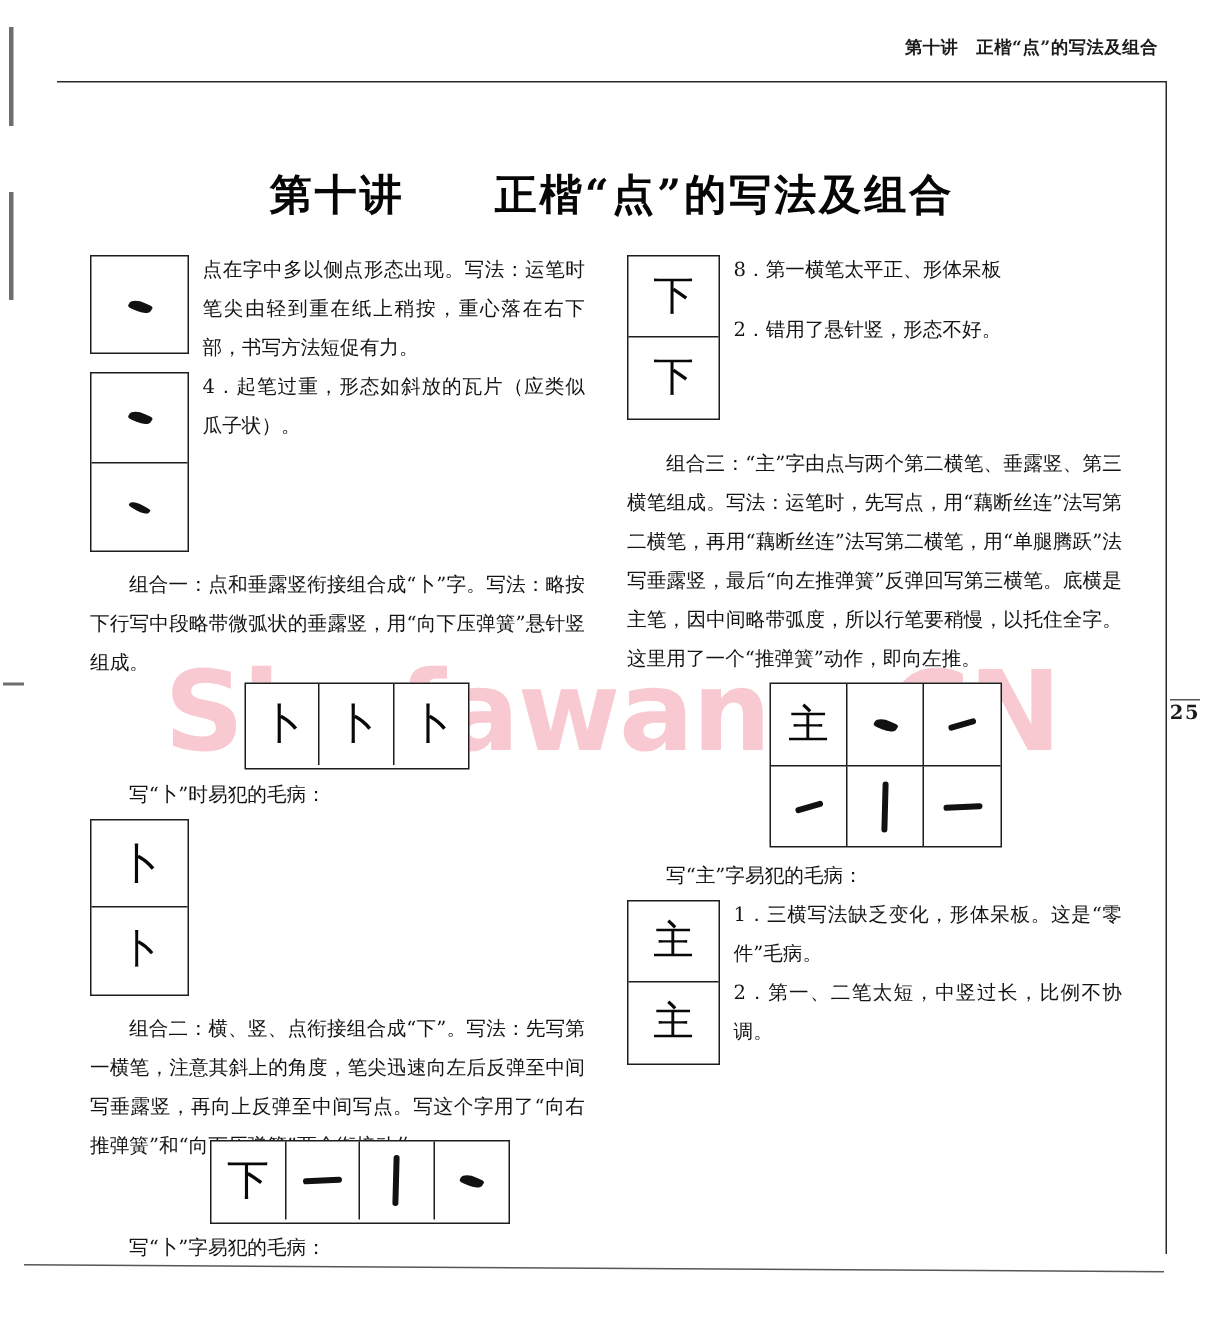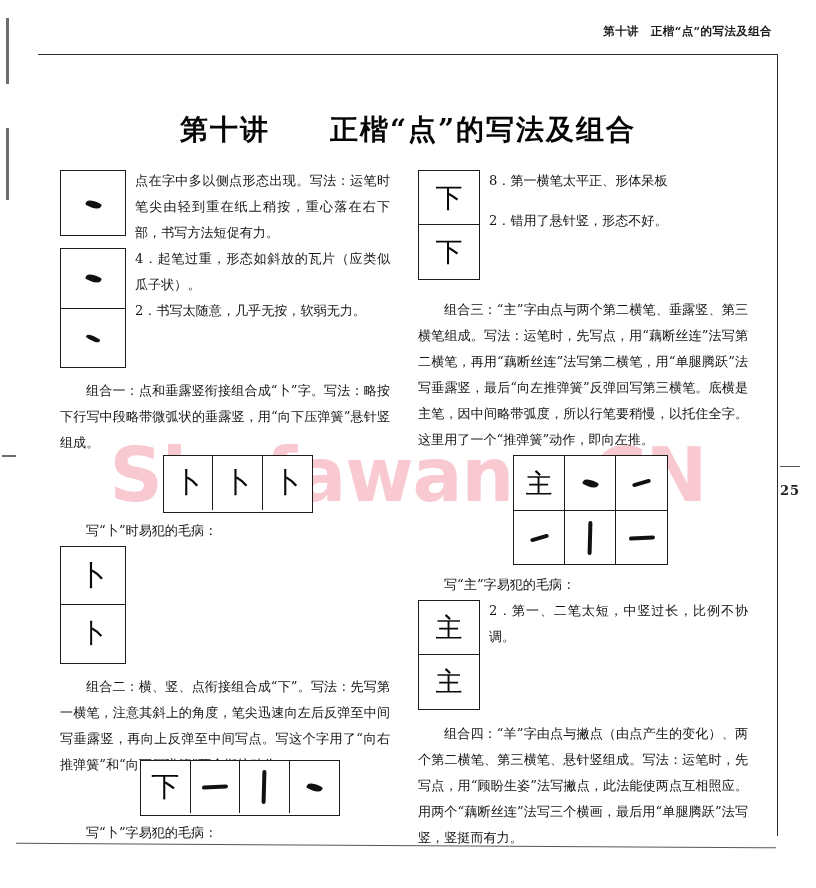--- a/index.html
+++ b/index.html
@@ -156,21 +156,21 @@
 
   
   .page-num {
     position: absolute;
     right: 16px;
     top: 466px;
     font-size: 13px;
     font-weight: bold;
     color: #1a1a1a;
     border-top: 1px solid #555;
-    padding-top: 16px;
+    padding-top: 1px;
     letter-spacing: 1px;
   }
 
   
   .watermark {
     position: absolute;
     left: 0;
     top: 432px;
     width: 816px;
     text-align: center;
@@ -221,21 +221,20 @@
       <span class="dot-mark"></span>
     </div>
       </div>
     <div class="cellrow">
         <div class="cell" style="width:100%;height:58px;">
       <span class="dot-mark thin"></span>
     </div>
       </div>
   </div>
   <p class="para">4．起笔过重，形态如斜放的瓦片（应类似瓜子状）。</p>
-  <p class="para">2．书写太随意，几乎无按，软弱无力。</p>
   <div style="clear:both;"></div>
 
   <p class="para indent gap">组合一：点和垂露竖衔接组合成“卜”字。写法：略按下行写中段略带微弧状的垂露竖，用“向下压弹簧”悬针竖组成。</p>
 </div>
 
 <div class="figure" style="left:163px;top:455px;">
   <div class="specimen" style="width:150px;height:58px;">
     <div class="cellrow">
       <div class="cell" style="width:50px;height:54px;">
         <span class="glyph" style="font-size:28px;">卜</span>
@@ -349,17 +348,17 @@
         <div class="cell" style="width:100%;height:54px;">
       <span class="glyph" style="font-size:27px;">主</span>
     </div>
       </div>
     <div class="cellrow">
         <div class="cell" style="width:100%;height:52px;">
       <span class="glyph" style="font-size:27px;">主</span>
     </div>
       </div>
   </div>
+  <p class="para">1．三横写法缺乏变化，形体呆板。这是“零件”毛病。</p>
   <p class="para">2．第一、二笔太短，中竖过长，比例不协调。</p>
   <div style="clear:both;"></div>
 
-  <p class="para indent" style="margin-top:8px;">组合四：“羊”字由点与撇点（由点产生的变化）、两个第二横笔、第三横笔、悬针竖组成。写法：运笔时，先写点，用“顾盼生姿”法写撇点，此法能使两点互相照应。用两个“藕断丝连”法写三个横画，最后用“单腿腾跃”法写竖，竖挺而有力。</p>
 </div>
 
 </body></html>

